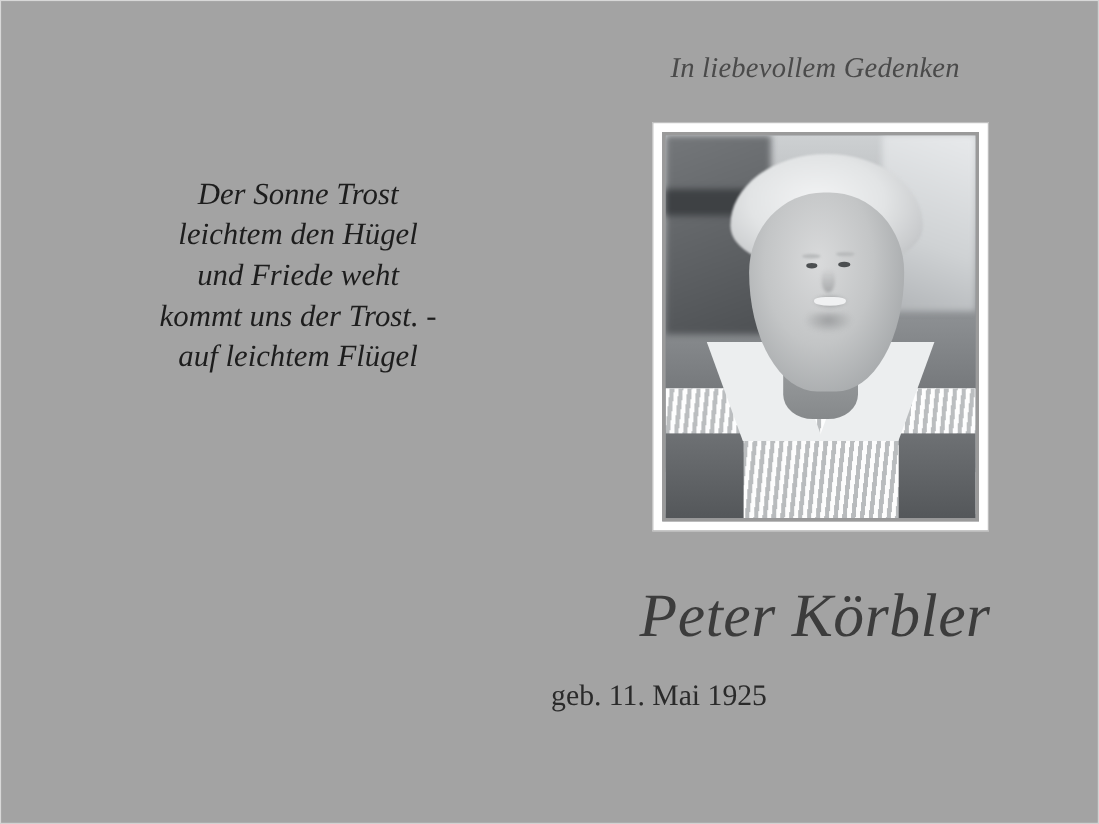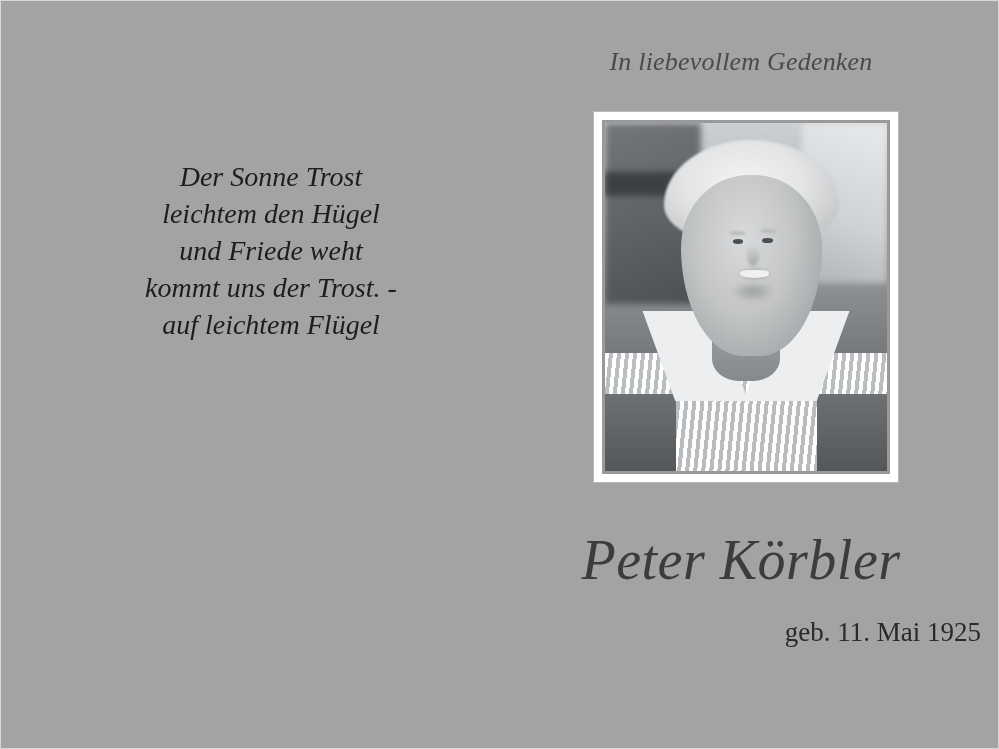--- a/index.html
+++ b/index.html
@@ -204,21 +204,21 @@
     white-space: nowrap;
     margin-top: 15px;
   }
 
   
   .dates {
     position: absolute;
     top: 610px;
     left: 500px;
     width: 480px;
-    text-align: right;
+    text-align: left;
     color: #2a2a2a;
     font-size: 27px;
     line-height: 1.6;
   }
   .dates .d { display: block; }
 </style>
 </head>
 <body>
 
 <div class="page">

